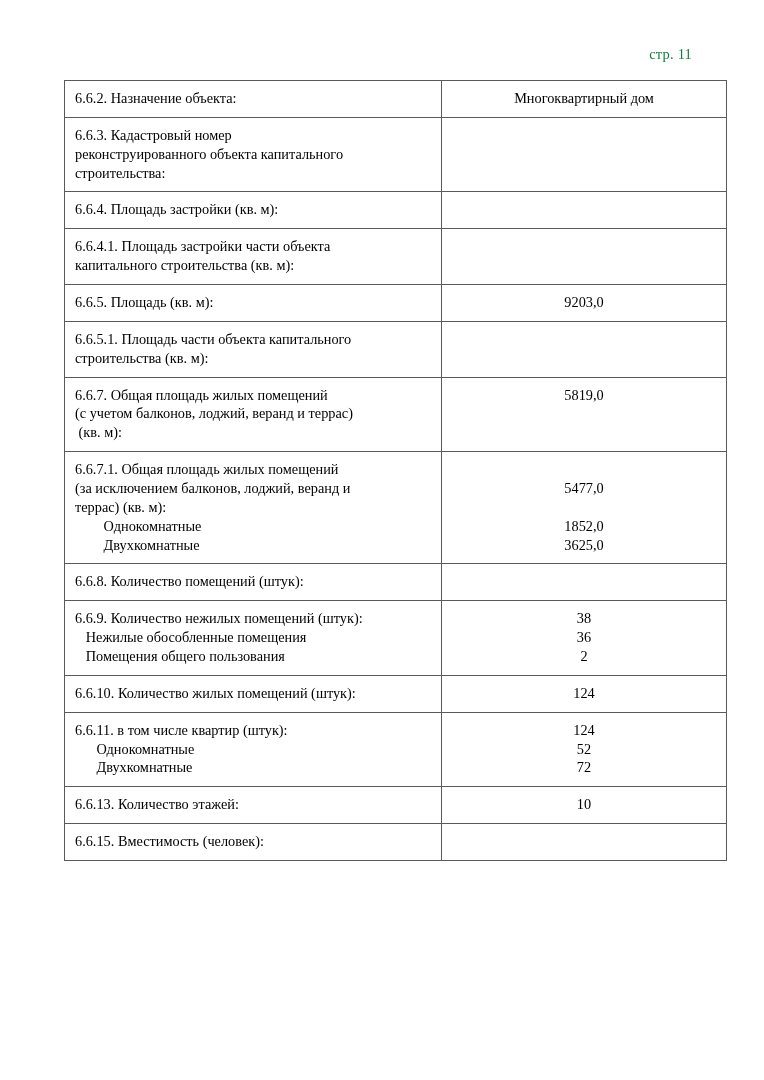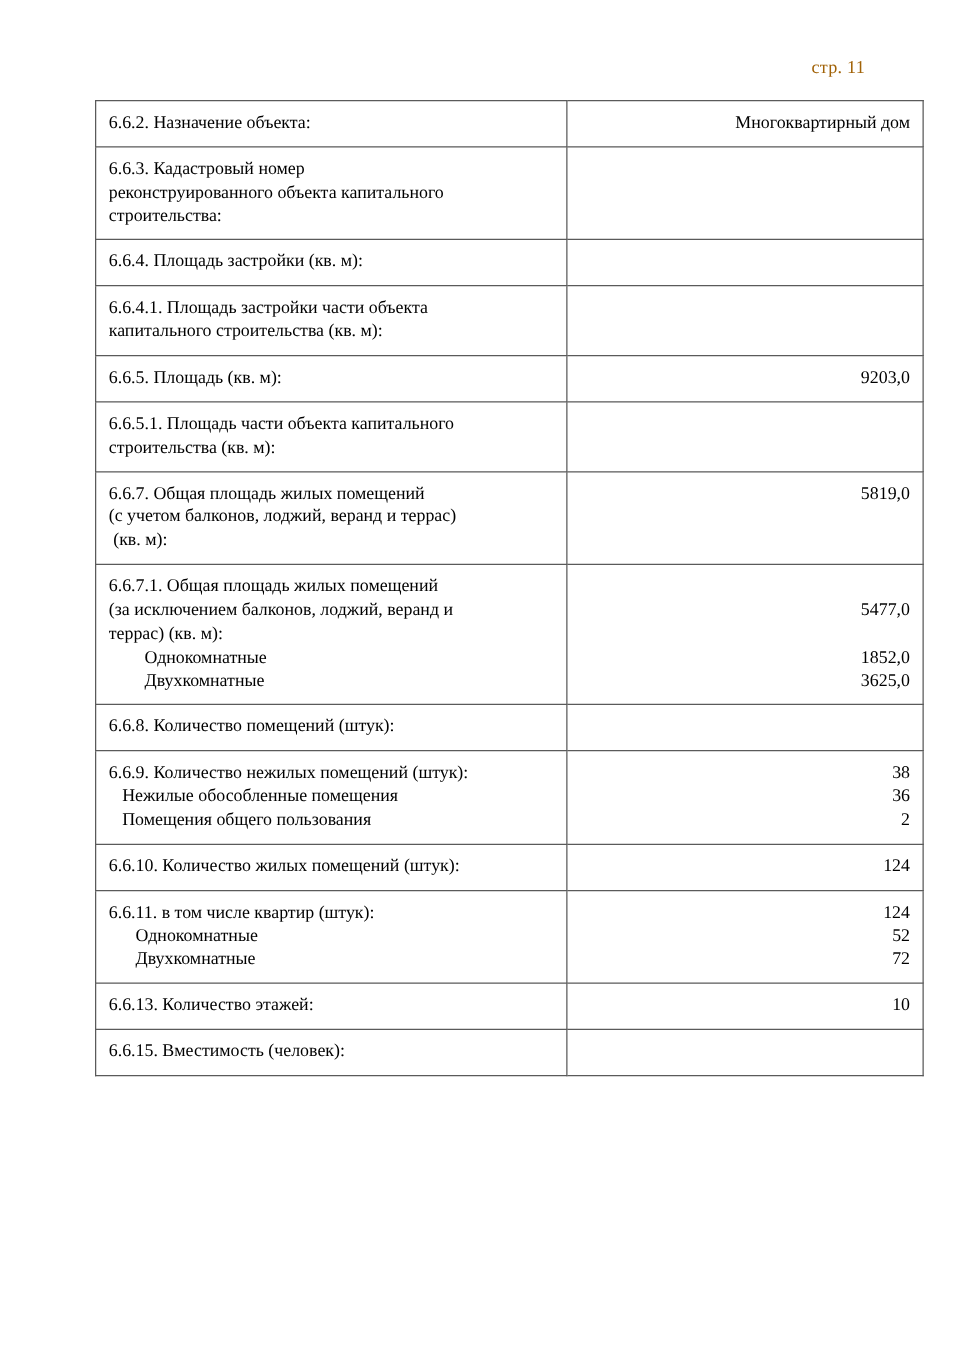--- a/index.html
+++ b/index.html
@@ -20,47 +20,47 @@
     box-sizing: border-box;
     padding: 0;
     position: relative;
   }
   .page-number {
     position: absolute;
     top: 46px;
     right: 72px;
     font-size: 14.5px;
     font-family: "Liberation Serif", serif;
-    color: #a16207;
+    color: #15803d;
     letter-spacing: 0.2px;
     text-align: center;
   }
   table.doc-table {
     position: absolute;
     top: 80px;
-    left: 76px;
+    left: 64px;
     width: 620px;
     border-collapse: collapse;
     table-layout: fixed;
   }
   table.doc-table td {
     border: 1px solid #5a5a5a;
     font-size: 14.3px;
     line-height: 1.32;
     vertical-align: top;
     padding: 8px 10px 9px 10px;
     font-family: "Liberation Serif", serif;
   }
   td.label-cell {
     width: 356px;
     text-align: left;
   }
   td.value-cell {
     width: 264px;
-    text-align: right;
+    text-align: center;
     vertical-align: top;
   }
   .line {
     display: block;
     white-space: pre-wrap;
   }
   .val-line {
     display: block;
   }
   .spacer-line {

